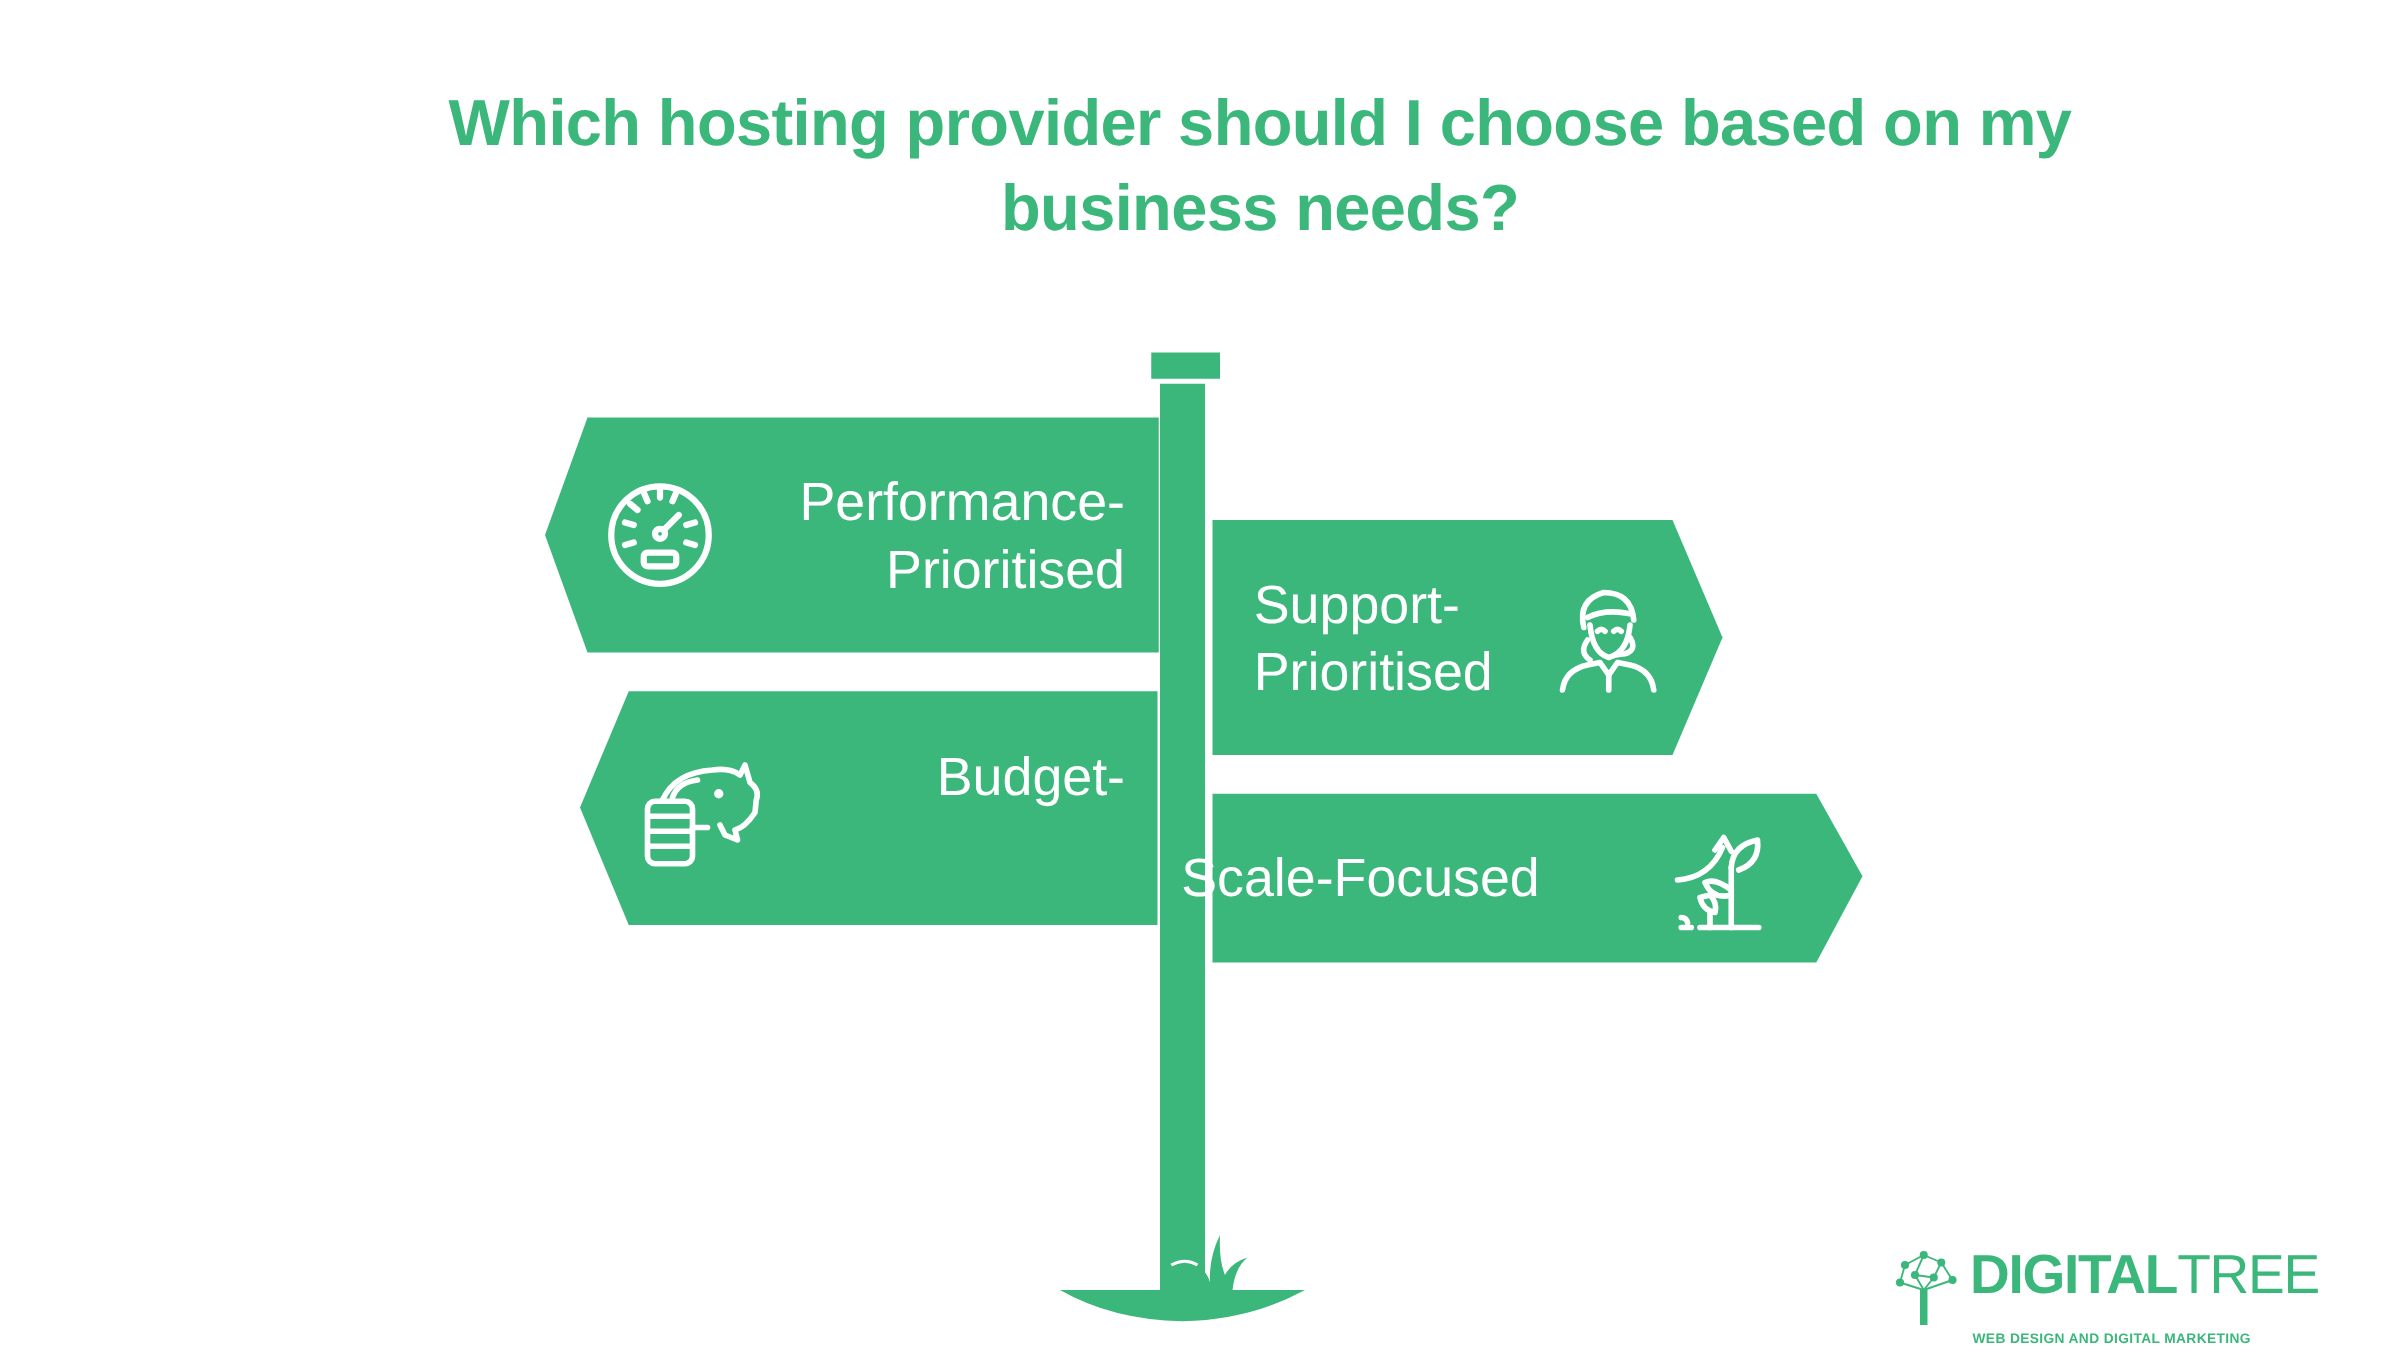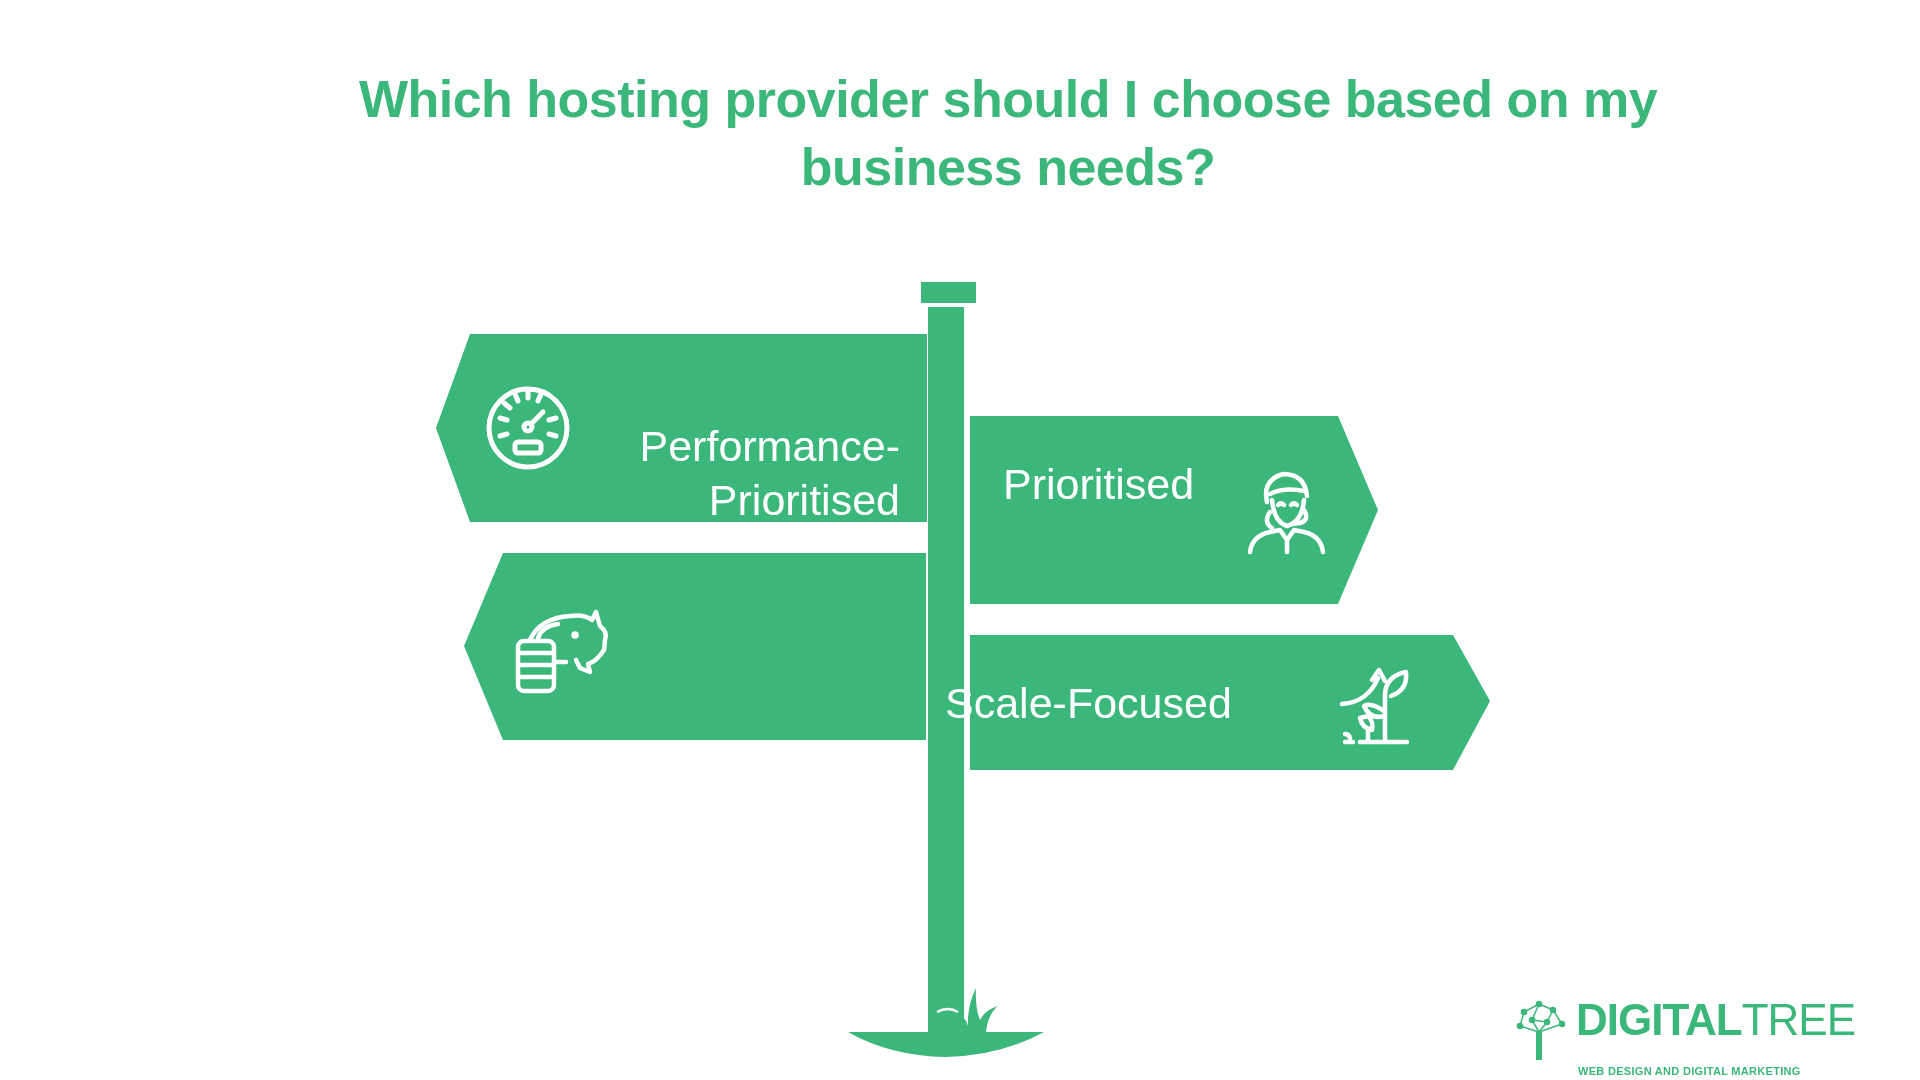--- a/index.html
+++ b/index.html
@@ -15,21 +15,21 @@
     letter-spacing:-0.5px;
     padding-left:48px;
   }
   .title .line { display:block; }
   .scene { position:absolute; left:0; top:0; width:1920px; height:1080px; }
   .sign-label {
     position:absolute; color:#ffffff; font-size:43px; line-height:54px;
     font-family:"Liberation Sans", "DejaVu Sans", sans-serif;
   }
   .sign-label .line { display:block; }
-  .right-align { text-align:right;margin-top:44px; }
+  .right-align { text-align:right; }
   .logo {
     position:absolute; left:1516px; top:996px; width:280px; height:66px;
   }
   .logo-word {
     position:absolute; left:60px; top:0px; font-weight:bold;
     font-size:44px; line-height:48px; color:#3bb77b; letter-spacing:-1px;
     font-family:"Liberation Sans", sans-serif;
   }
   .logo-word .thin { font-weight:normal; }
   .logo-tag {
@@ -139,24 +139,26 @@
     <circle cx="1547" cy="1022" r="2.5"></circle>
   </g>
 </svg>
 
 <div class="sign-label right-align" style="left:600px; top:375px; width:300px;">
   <span class="line">Performance-</span>
   <span class="line">Prioritised</span>
 </div>
 
 <div class="sign-label" style="left:1003px; top:457px; width:260px;">
+  <span class="line">Support-</span>
   <span class="line">Prioritised</span>
 </div>
 
 <div class="sign-label right-align" style="left:600px; top:595px; width:300px;">
+  <span class="line">Budget-</span>
 </div>
 
 <div class="sign-label" style="left:945px; top:676px; width:320px;">
   <span class="line">Scale-Focused</span>
 </div>
 
 <div class="logo">
   <div class="logo-word">
     <span>DIGITAL</span><span class="thin">TREE</span>
   </div>

